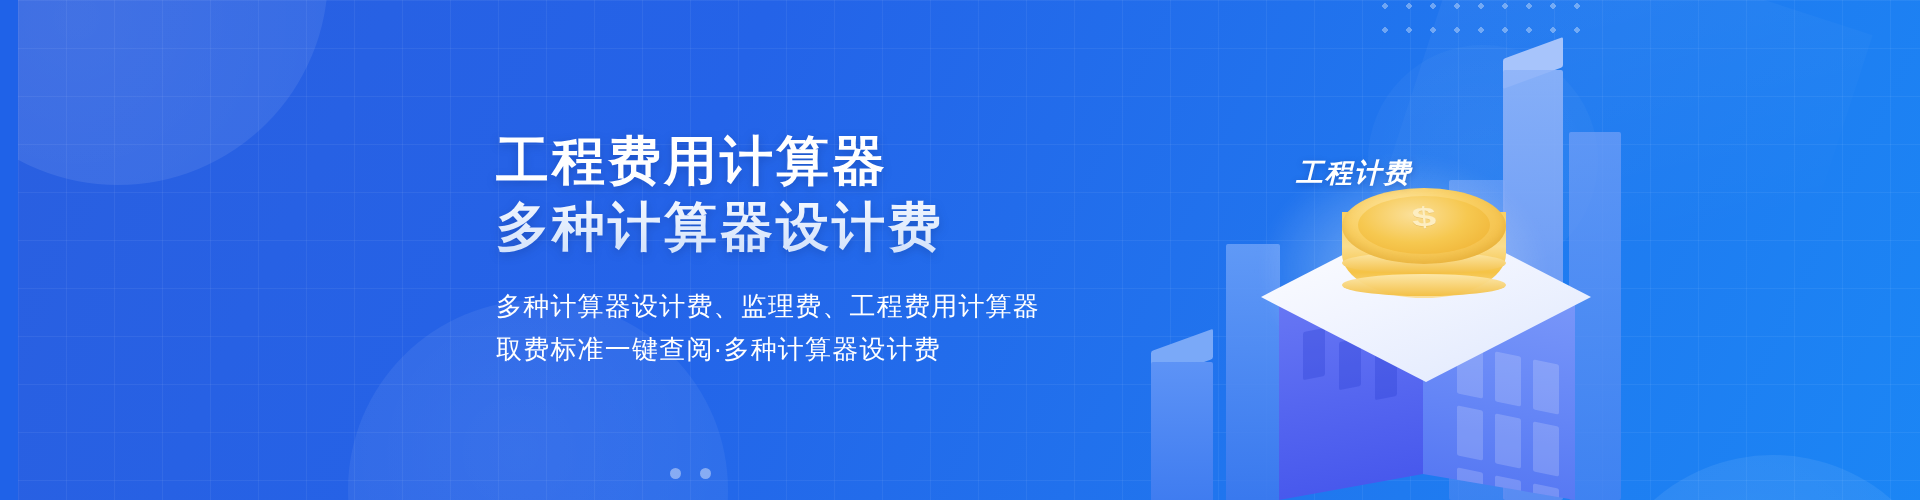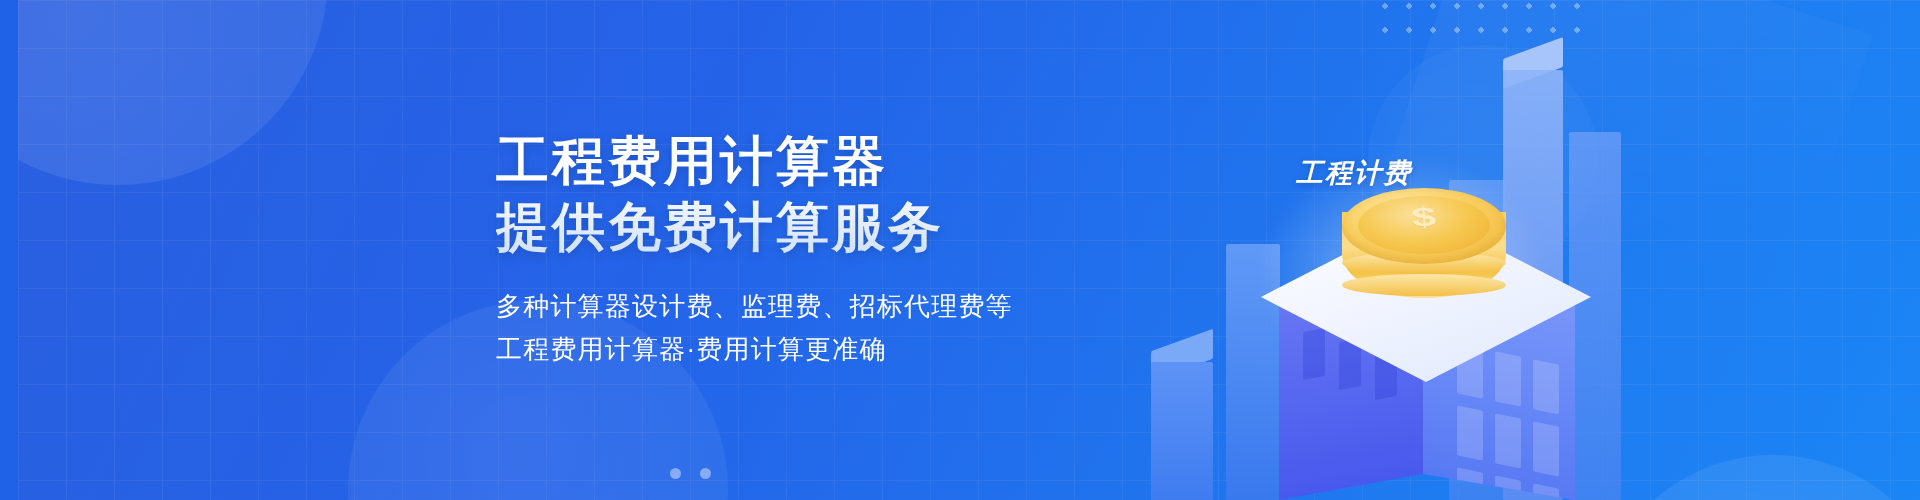--- a/index.html
+++ b/index.html
@@ -265,25 +265,25 @@
   <div class="blob blob-topleft"></div>
   <div class="blob blob-bottomleft"></div>
   <div class="blob blob-bottomright"></div>
   <div class="blob blob-midright"></div>
   <div class="soft-diag"></div>
   <div class="dot-grid"></div>
 
   <div class="copy">
     <div class="headline">
       <span class="headline-line">工程费用计算器</span>
-      <span class="headline-line">提供免费计算服务</span>
+      <span class="headline-line">多种计算器设计费</span>
     </div>
     <div class="subcopy">
-      <span class="subcopy-line">多种计算器设计费、监理费、招标代理费等</span>
-      <span class="subcopy-line">工程费用计算器·费用计算更准确</span>
+      <span class="subcopy-line">多种计算器设计费、监理费、工程费用计算器</span>
+      <span class="subcopy-line">取费标准一键查阅·多种计算器设计费</span>
     </div>
   </div>
 
   <div class="illustration">
 
     <div class="bar bar-e"></div>
     <div class="bar bar-c-top"></div>
     <div class="bar bar-c"></div>
     <div class="bar bar-d"></div>
     <div class="bar bar-b"></div>

